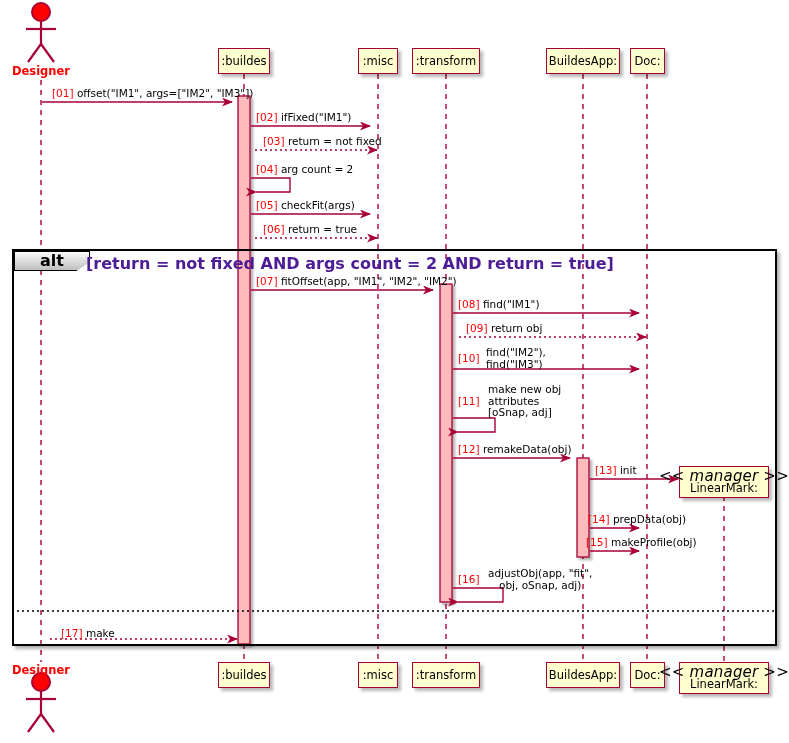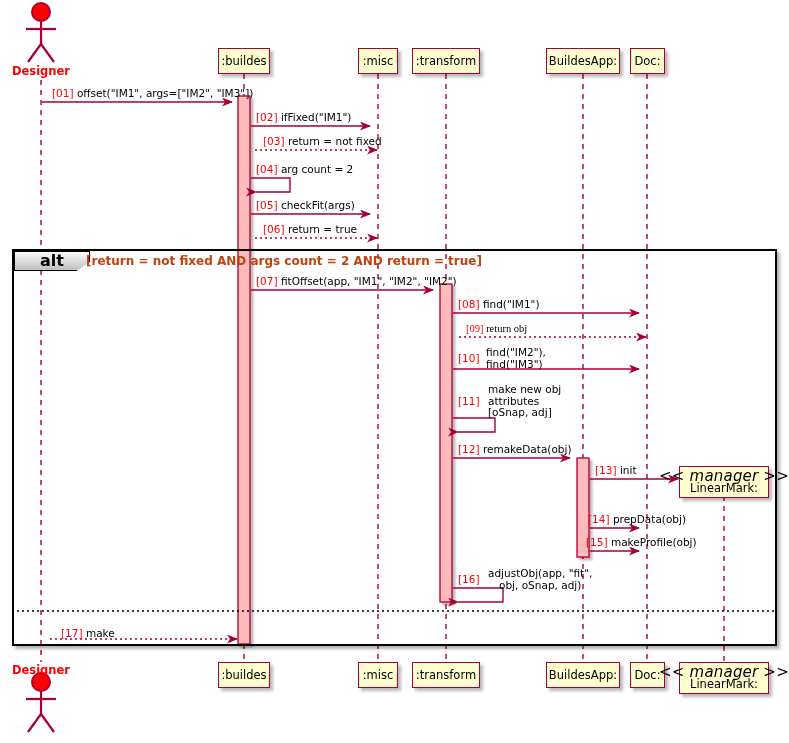--- a/index.html
+++ b/index.html
@@ -79,23 +79,23 @@
     background: linear-gradient(to bottom, #FDFDFD 0%, #DADADA 55%, #BFBFBF 100%);
     font-size: 16px;
     font-weight: bold;
     color: #000000;
     text-align: center;
     line-height: 18px;
     clip-path: polygon(0 0, 100% 0, 100% 55%, 82% 100%, 0 100%);
   }
   .frag-cond {
     position: absolute;
-    font-size: 12px;
+    font-size: 16px;
     font-weight: bold;
-    color: #c2410c;
+    color: #4c1d95;
     white-space: nowrap;
   }
 </style>
 </head>
 <body>
 
 <div id="diagram">
 
   <svg id="svg-layer" viewBox="0 0 789 743">
     <defs>
@@ -254,21 +254,21 @@
     <span>return = true</span>
   </div>
   <div class="msg" style="left:256px; top:276px;">
     <span class="num">[07]</span>
     <span>fitOffset(app, "IM1", "IM2", "IM2")</span>
   </div>
   <div class="msg" style="left:458px; top:299px;">
     <span class="num">[08]</span>
     <span>find("IM1")</span>
   </div>
-  <div class="msg" style="left:466px; top:323px;font-family:Liberation Serif, serif;">
+  <div class="msg" style="left:466px; top:323px;">
     <span class="num">[09]</span>
     <span>return obj</span>
   </div>
 
   <div class="msg" style="left:458px; top:347px;">
     <span class="num" style="position:absolute; left:0; top:6px;">[10]</span>
     <span style="display:inline-block; margin-left:28px; white-space:pre;">find("IM2"),
 find("IM3")</span>
   </div>
 

